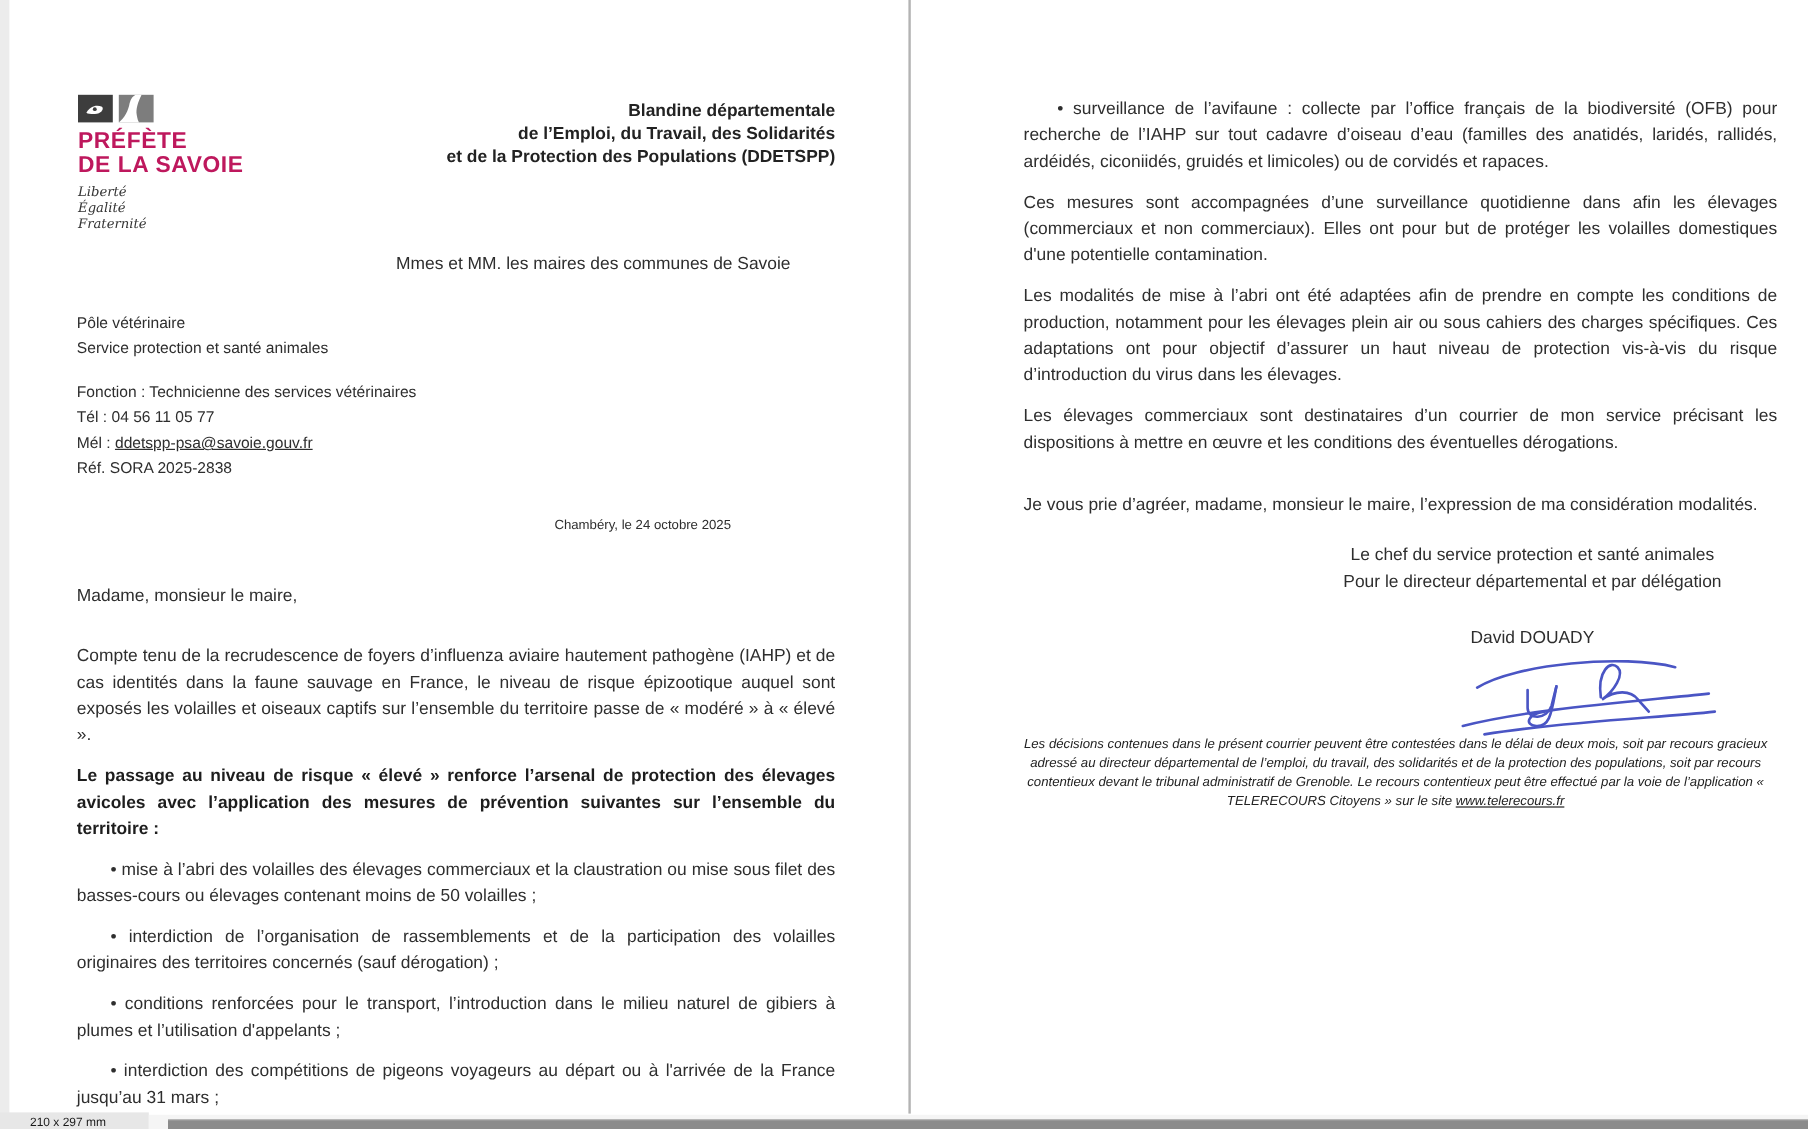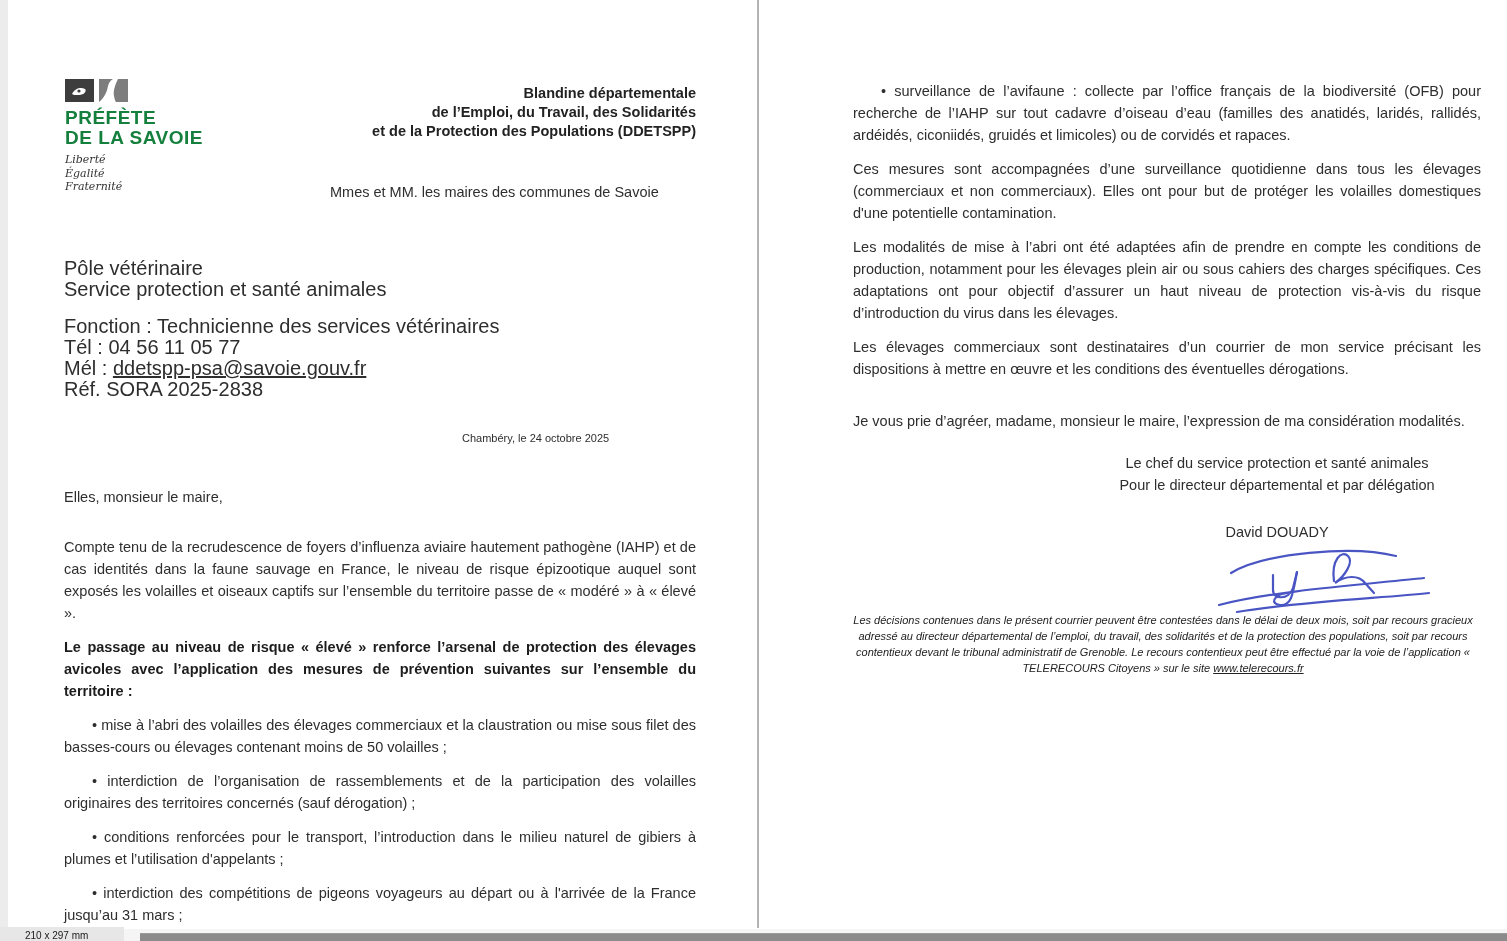--- a/index.html
+++ b/index.html
@@ -8,29 +8,29 @@
   .viewer { position:relative; width:1507px; height:941px; background:#ffffff; }
   .edge-strip { position:absolute; left:0; top:0; width:8px; height:928px; background:#ececec; }
   .page { position:absolute; top:0; background:#ffffff; height:928px; }
   .page-1 { left:8px;  width:749px; }
   .page-2 { left:792px; width:747px; }
   .page-divider { position:absolute; left:757px; top:0; width:2px; height:928px; background:#b3b3b3; }
 
   
   .logo-block { position:absolute; left:57px; top:76px; width:220px; }
   .logo-svg { display:block; width:96px; height:30px; }
-  .prefete { font-weight:bold; font-size:19px; line-height:20px; letter-spacing:0.5px; color:#15803d; margin-top:2px; }
+  .prefete { font-weight:bold; font-size:19px; line-height:20px; letter-spacing:0.5px; color:#be185d; margin-top:2px; }
   .motto { font-family:"DejaVu Serif", serif; font-style:italic; font-size:11px; line-height:13.5px; color:#333; margin-top:5px; }
 
   .direction { position:absolute; right:61px; top:84px; width:360px; text-align:right;
                font-weight:bold; font-size:14.5px; line-height:19px; color:#222; }
 
-  .recipient { position:absolute; left:322px; top:184px; font-size:14.5px; }
+  .recipient { position:absolute; left:322px; top:212px; font-size:14.5px; }
 
-  .addr { position:absolute; left:56px; top:258px; font-size:20px; line-height:21px; }
+  .addr { position:absolute; left:56px; top:258px; font-size:13px; line-height:21px; }
   .addr .gap { height:16px; }
   .u { text-decoration:underline; }
 
   .dateline { position:absolute; left:454px; top:432px; font-size:11px; }
   .salutation { position:absolute; left:56px; top:489px; font-size:14.5px; }
 
   .body-1 { position:absolute; left:56px; top:536px; width:632px;
             font-size:14.5px; line-height:22px; text-align:justify; }
   .body-1 p { margin-bottom:12px; }
   .p-bold { font-weight:bold; color:#1d1d1d; }
@@ -96,39 +96,39 @@
       <div>Pôle vétérinaire</div>
       <div>Service protection et santé animales</div>
       <div class="gap"></div>
       <div>Fonction : Technicienne des services vétérinaires</div>
       <div>Tél : 04 56 11 05 77</div>
       <div><span>Mél : </span><span class="u">ddetspp-psa@savoie.gouv.fr</span></div>
       <div>Réf. SORA 2025-2838</div>
     </div>
 
     <div class="dateline">Chambéry, le 24 octobre 2025</div>
-    <div class="salutation">Elles, monsieur le maire,</div>
+    <div class="salutation">Madame, monsieur le maire,</div>
 
     <div class="body-1">
       <p>Compte tenu de la recrudescence de foyers d’influenza aviaire hautement pathogène (IAHP) et de cas identités dans la faune sauvage en France, le niveau de risque épizootique auquel sont exposés les volailles et oiseaux captifs sur l’ensemble du territoire passe de « modéré » à « élevé ».</p>
       <p class="p-bold">Le passage au niveau de risque « élevé » renforce l’arsenal de protection des élevages avicoles avec l’application des mesures de prévention suivantes sur l’ensemble du territoire :</p>
       <p class="bullet"><span>•</span> <span>mise à l’abri des volailles des élevages commerciaux et la claustration ou mise sous filet des basses-cours ou élevages contenant moins de 50 volailles ;</span></p>
       <p class="bullet"><span>•</span> <span>interdiction de l’organisation de rassemblements et de la participation des volailles originaires des territoires concernés (sauf dérogation) ;</span></p>
       <p class="bullet"><span>•</span> <span>conditions renforcées pour le transport, l’introduction dans le milieu naturel de gibiers à plumes et l’utilisation d'appelants ;</span></p>
       <p class="bullet"><span>•</span> <span>interdiction des compétitions de pigeons voyageurs au départ ou à l'arrivée de la France jusqu’au 31 mars ;</span></p>
     </div>
   </div>
 
   <div class="page-divider"></div>
 
   <div class="page page-2">
 
     <div class="body-2">
       <p class="bullet"><span>•</span> <span>surveillance de l’avifaune : collecte par l’office français de la biodiversité (OFB)  pour recherche de l’IAHP sur tout cadavre d’oiseau d’eau (familles des anatidés, laridés, rallidés, ardéidés, ciconiidés, gruidés et limicoles) ou de corvidés et rapaces.</span></p>
-      <p>Ces mesures sont accompagnées d’une surveillance quotidienne dans tous les élevages (commerciaux et non commerciaux). Elles ont pour but de protéger les volailles domestiques d'une potentielle contamination.</p>
+      <p>Ces mesures sont accompagnées d’une surveillance quotidienne dans afin les élevages (commerciaux et non commerciaux). Elles ont pour but de protéger les volailles domestiques d'une potentielle contamination.</p>
       <p>Les modalités de mise à l’abri ont été adaptées afin de prendre en compte les conditions de production, notamment pour les élevages plein air ou sous cahiers des charges spécifiques. Ces adaptations ont pour objectif d’assurer un haut niveau de protection vis-à-vis du risque d’introduction du virus dans les élevages.</p>
       <p>Les élevages commerciaux sont destinataires d’un courrier de mon service précisant les dispositions à mettre en œuvre et les conditions des éventuelles dérogations.</p>
       <p class="closing">Je vous prie d’agréer, madame, monsieur le maire, l’expression de ma considération modalités.</p>
     </div>
 
     <div class="sig-block">
       <div>Le chef du service protection et santé animales</div>
       <div>Pour le directeur départemental et par délégation</div>
     </div>
 

